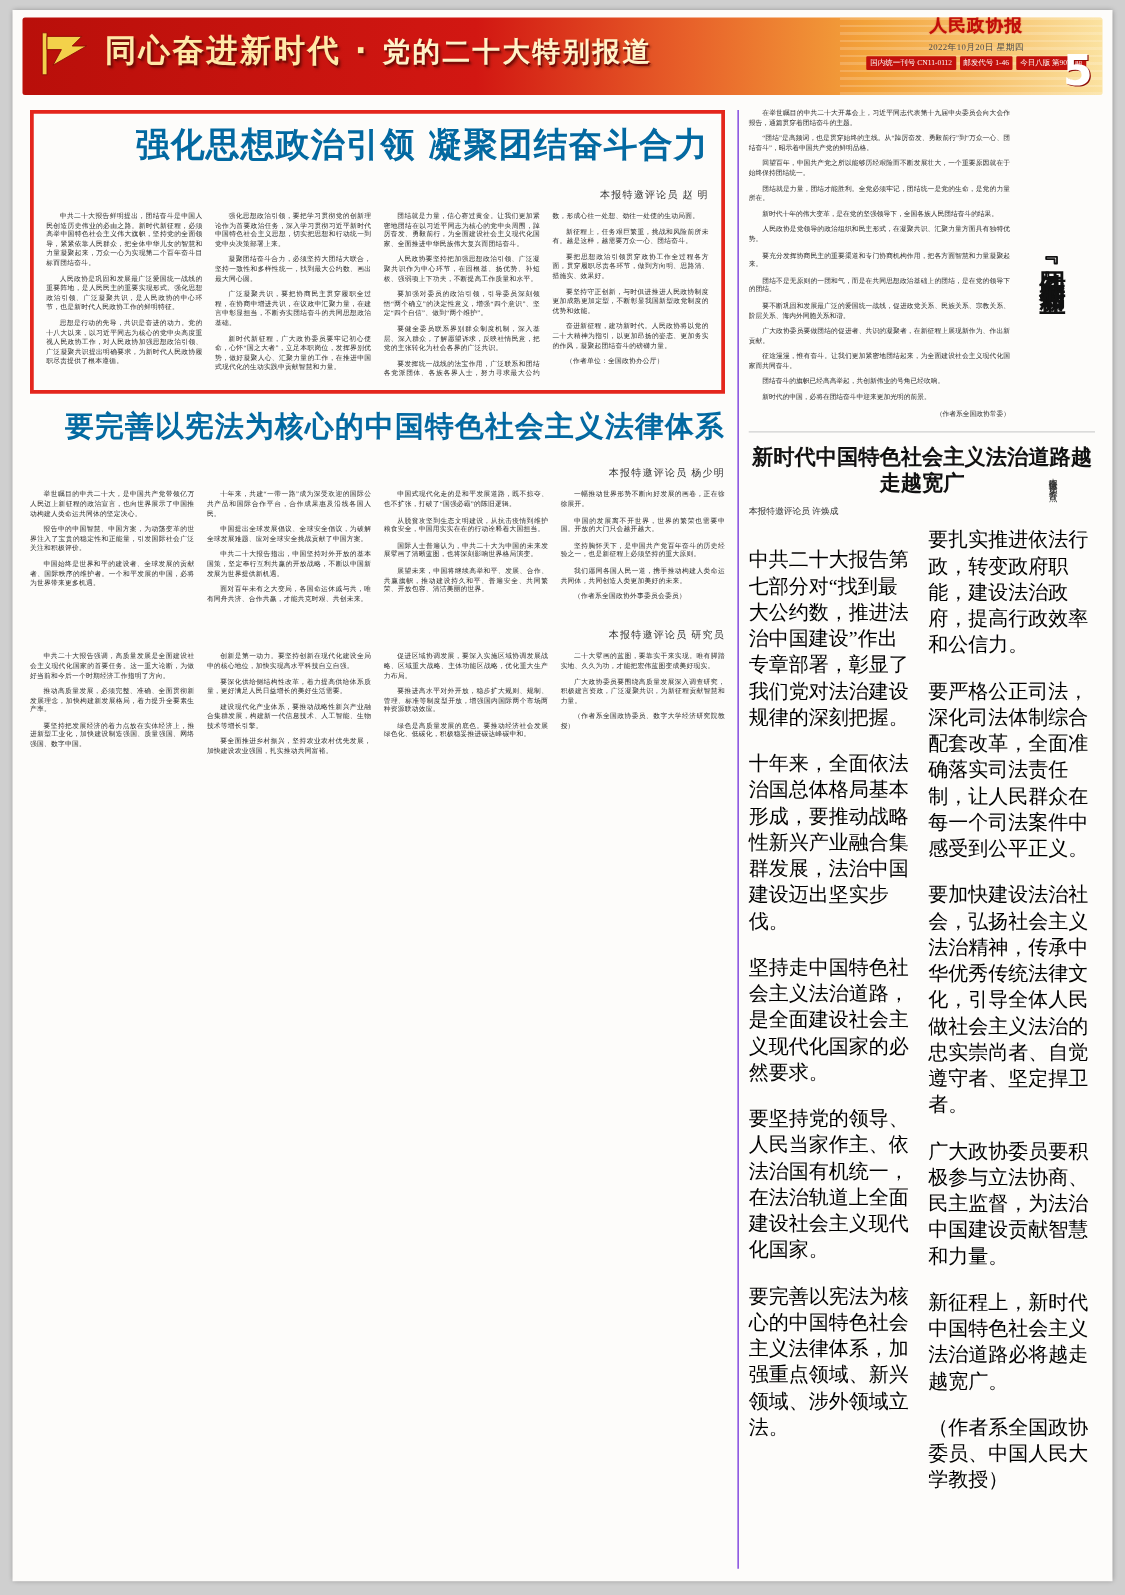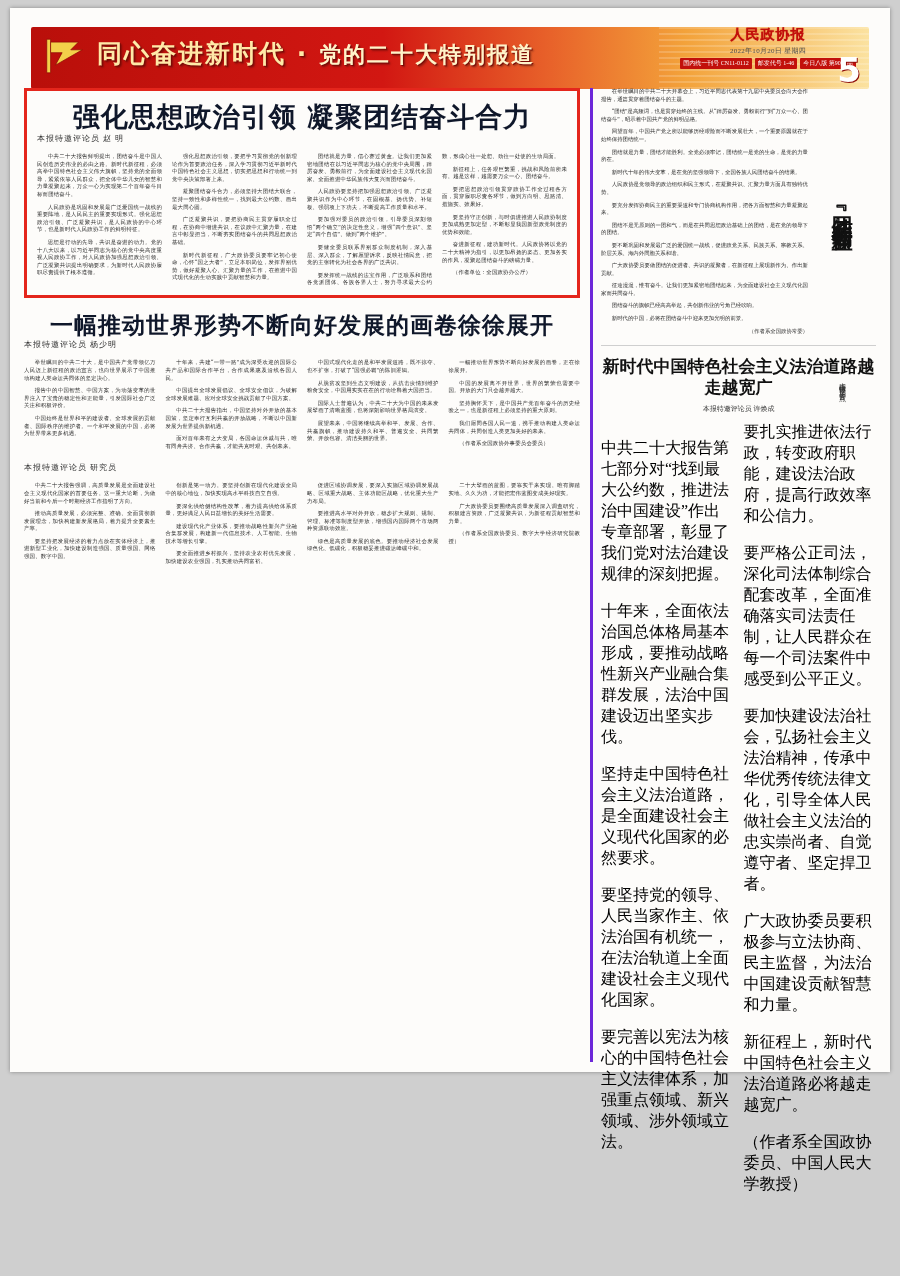--- a/index.html
+++ b/index.html
@@ -5,25 +5,25 @@
   html,body{margin:0;padding:0;}
   body{
     width:900px;height:1276px;
     background:#cfcfcf;
     font-family:"Liberation Serif", serif;
     overflow:hidden;
   }
   .page{
     position:absolute;
     left:10px;top:8px;
-    width:880px;height:1064px;
+    width:880px;height:1257px;
     background:#fdfcfa;
     box-shadow:0 0 4px rgba(0,0,0,.35);
     box-sizing:border-box;
-    padding:13px;
+    padding:0;
   }
   
   .masthead{
     position:relative;
     height:62px;
     margin:6px 8px 0 8px;
     background:linear-gradient(90deg,#b90f0a 0%, #d21712 42%, #e8622a 62%, #f3a23a 78%, #fbe2a0 100%);
     border-radius:2px;
     overflow:hidden;
   }
@@ -73,38 +73,38 @@
     font-size:34px;font-weight:bold;color:#fff;
     text-shadow:1px 1px 0 #8d0a06;
     line-height:34px;
   }
   
   .content{
     position:absolute;left:14px;top:80px;right:14px;bottom:10px;
     display:flex;gap:10px;
   }
   .col-left{width:556px;position:relative;}
-  .col-right{flex:1;position:relative;padding-left:8px;border-left:3px solid #6d28d9;}
+  .col-right{flex:1;position:relative;padding-left:8px;border-left:1px solid #6d28d9;}
   
   .lead-box{
     border:3px solid #e4261c;
     padding:10px 10px 8px 10px;
     margin-bottom:14px;
   }
   .headline{
     font-family:"DejaVu Sans", sans-serif;
     font-weight:bold;
-    text-align:center;
-    color:#0f172a;
+    text-align:right;
+    color:#0369a1;
     line-height:1.15;
   }
   .headline.h1{font-size:27px;letter-spacing:1px;}
   .headline.h2{font-size:23px;letter-spacing:1px;}
   .byline{
-    text-align:left;font-size:8px;color:#333;margin:1px 0 9px 0;letter-spacing:1px;
+    text-align:right;font-size:8px;color:#333;margin:18px 0 9px 0;letter-spacing:1px;
   }
   .cols4{column-count:4;column-gap:10px;column-rule:0;}
   .cols4 p, .cols3 p, .rcol p{
     margin:0 0 5px 0;
     font-size:5.4px;
     line-height:7.6px;
     text-align:justify;
     color:#2b2b2b;
     text-indent:2em;
     letter-spacing:.2px;
@@ -137,21 +137,21 @@
     color:#2b2b2b;text-indent:2em;
   }
   .source{
     text-align:right;font-size:5.4px;color:#333;margin-top:4px;
   }
   .rcol2{column-count:2;column-gap:10px;}
   .r-headline{
     font-family:"DejaVu Sans", sans-serif;font-weight:bold;font-size:17px;
     text-align:center;line-height:1.25;color:#111;margin-top:10px;
   }
-  .r-byline{text-align:center;font-size:7px;color:#333;margin:6px 0 8px 0;}
+  .r-byline{font-size:7px;color:#333;margin:6px 0 8px 0;}
 </style>
 </head>
 <body>
 
 <div class="page">
 
   <div class="masthead">
     <svg class="emblem" viewBox="0 0 100 90">
       <g fill="#f3d14a" stroke="#8d0a06" stroke-width="1.5">
         <path d="M12 78 L12 8 L20 8 L20 78 Z"></path>
@@ -199,21 +199,21 @@
           <p>要发挥统一战线的法宝作用，广泛联系和团结各党派团体、各族各界人士，努力寻求最大公约数，形成心往一处想、劲往一处使的生动局面。</p>
           <p>新征程上，任务艰巨繁重，挑战和风险前所未有。越是这样，越需要万众一心、团结奋斗。</p>
           <p>要把思想政治引领贯穿政协工作全过程各方面，贯穿履职尽责各环节，做到方向明、思路清、措施实、效果好。</p>
           <p>要坚持守正创新，与时俱进推进人民政协制度更加成熟更加定型，不断彰显我国新型政党制度的优势和效能。</p>
           <p>奋进新征程，建功新时代。人民政协将以党的二十大精神为指引，以更加昂扬的姿态、更加务实的作风，凝聚起团结奋斗的磅礴力量。</p>
           <p>（作者单位：全国政协办公厅）</p>
         </div>
       </div>
 
       <div class="article">
-        <div class="headline h2">一幅推动世界形势不断向好发展的画卷徐徐展开</div>
+        <div class="headline h2">要完善以宪法为核心的中国特色社会主义法律体系</div>
         <div class="byline">本报特邀评论员  杨少明</div>
         <div class="cols4">
           <p>举世瞩目的中共二十大，是中国共产党带领亿万人民迈上新征程的政治宣言，也向世界展示了中国推动构建人类命运共同体的坚定决心。</p>
           <p>报告中的中国智慧、中国方案，为动荡变革的世界注入了宝贵的稳定性和正能量，引发国际社会广泛关注和积极评价。</p>
           <p>中国始终是世界和平的建设者、全球发展的贡献者、国际秩序的维护者。一个和平发展的中国，必将为世界带来更多机遇。</p>
           <p>十年来，共建“一带一路”成为深受欢迎的国际公共产品和国际合作平台，合作成果惠及沿线各国人民。</p>
           <p>中国提出全球发展倡议、全球安全倡议，为破解全球发展难题、应对全球安全挑战贡献了中国方案。</p>
           <p>中共二十大报告指出，中国坚持对外开放的基本国策，坚定奉行互利共赢的开放战略，不断以中国新发展为世界提供新机遇。</p>
           <p>面对百年未有之大变局，各国命运休戚与共，唯有同舟共济、合作共赢，才能共克时艰、共创未来。</p>
           <p>中国式现代化走的是和平发展道路，既不掠夺、也不扩张，打破了“国强必霸”的陈旧逻辑。</p>

